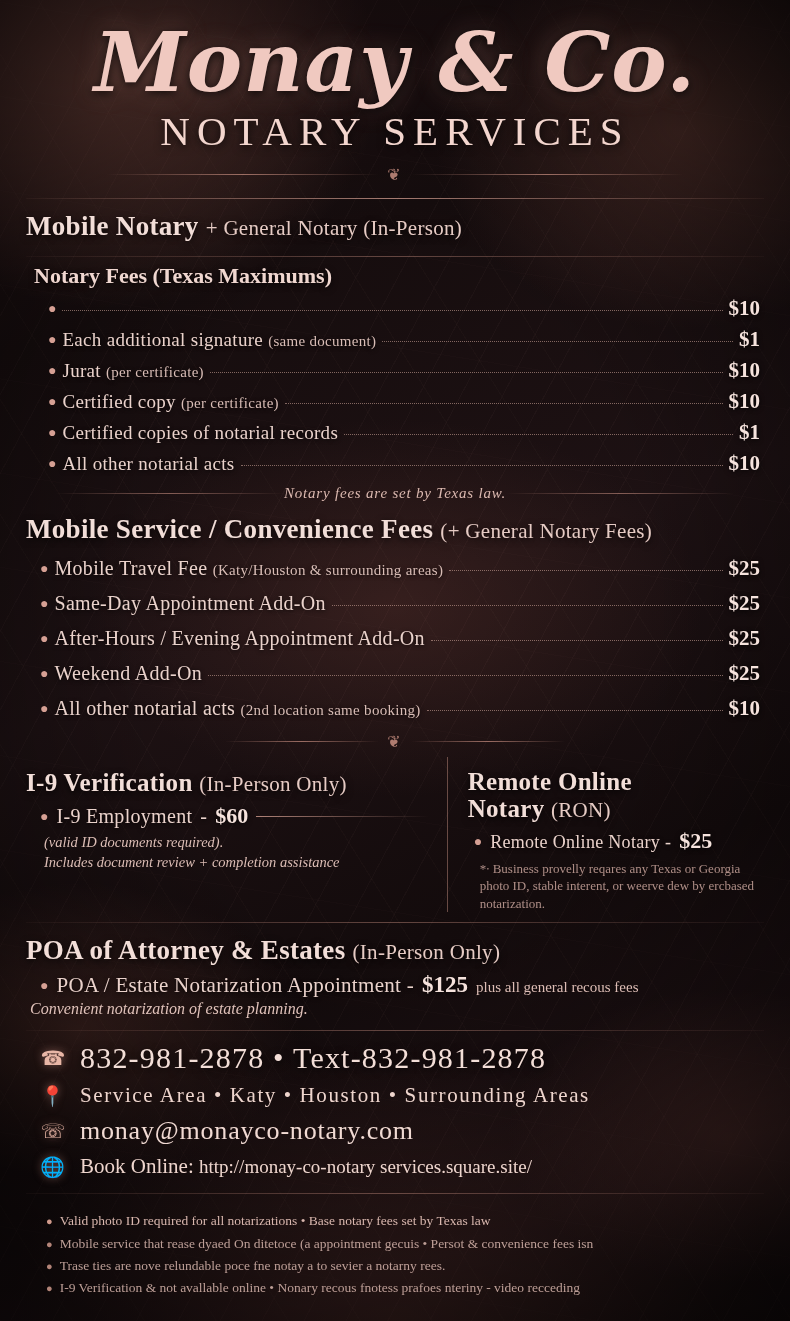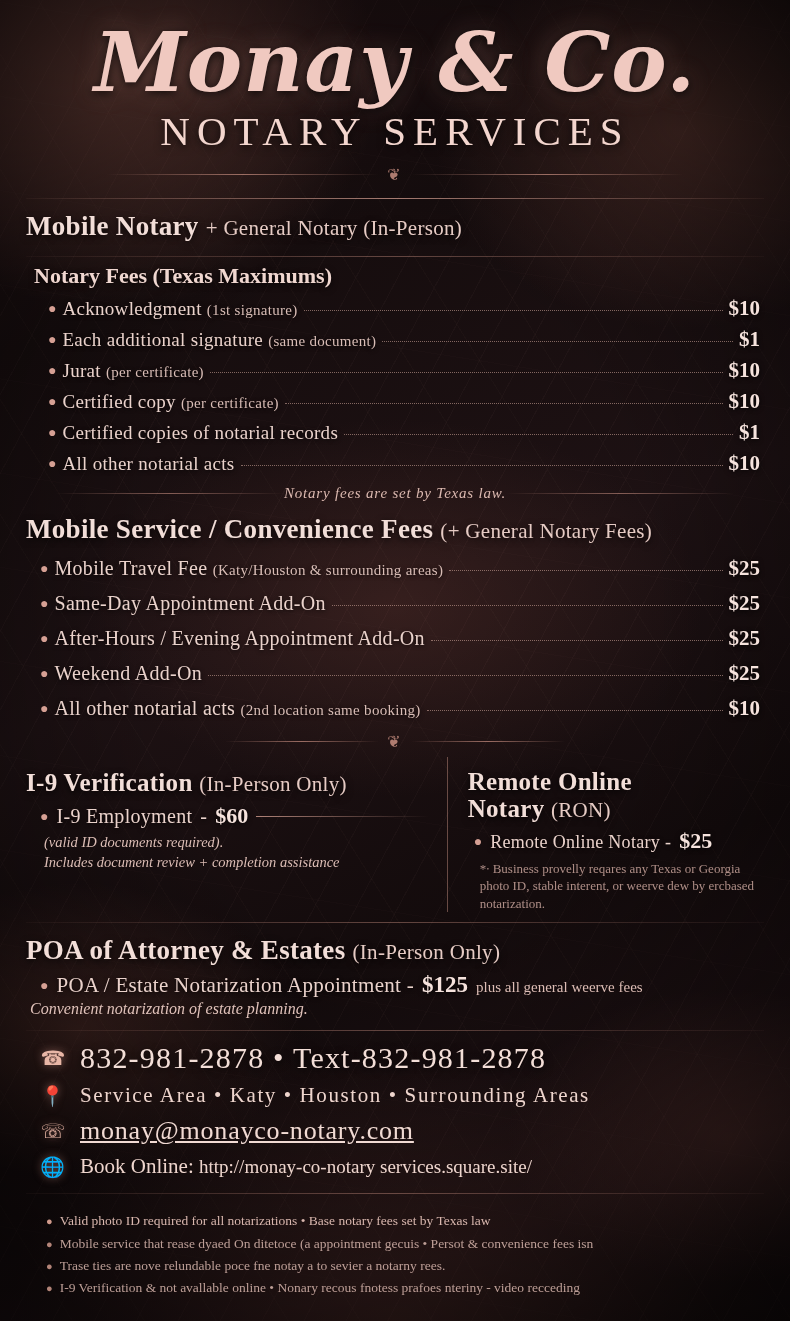--- a/index.html
+++ b/index.html
@@ -271,21 +271,20 @@
   }
   .area-line {
     font-size: 21px;
     letter-spacing: 1.6px;
     color: #eed5cd;
   }
   .email-line {
     font-size: 26px;
     letter-spacing: 0.8px;
     color: #f1dad3;
-    text-decoration: underline;
   }
   .book-line { font-size: 21px; color: #eed5cd; }
   .book-line .url { font-size: 19px; }
 
   
   .footer {
     margin-top: 8px;
     padding: 8px 18px 0 20px;
     font-size: 13.5px;
     line-height: 1.65;
@@ -318,24 +317,20 @@
     <h2 class="sect">
       <span>Mobile Notary</span>
       <span class="light">+ General Notary (In-Person)</span>
     </h2>
     <div class="hrule soft"></div>
 
     <h3 class="sub">Notary Fees (Texas Maximums)</h3>
     <ul class="fees">
       <li>
         <span class="bullet">●</span>
-        <span class="fee-label">
-          <span>Acknowledgment</span>
-          <span class="note">(1st signature)</span>
-        </span>
         <span class="leader"></span>
         <span class="fee-price">$10</span>
       </li>
       <li>
         <span class="bullet">●</span>
         <span class="fee-label">
           <span>Each additional signature</span>
           <span class="note">(same document)</span>
         </span>
         <span class="leader"></span>
@@ -480,21 +475,21 @@
     <div class="hrule soft" style="margin-top:10px;"></div>
 
     <h2 class="sect">
       <span>POA of Attorney &amp; Estates</span>
       <span class="light">(In-Person Only)</span>
     </h2>
     <div class="poa-row">
       <span class="bullet">●</span>
       <span class="fee-label">POA / Estate Notarization Appointment  -</span>
       <span class="fee-price">$125</span>
-      <span class="tail-note">plus all general weerve fees</span>
+      <span class="tail-note">plus all general recous fees</span>
     </div>
     <div class="poa-note">Convenient notarization of estate planning.</div>
 
     <div class="hrule soft" style="margin-top:12px;"></div>
 
     <div class="contact">
       <div class="contact-row">
         <span class="cicon">☎</span>
         <span class="phone-line">
           <span>832-981-2878</span>

